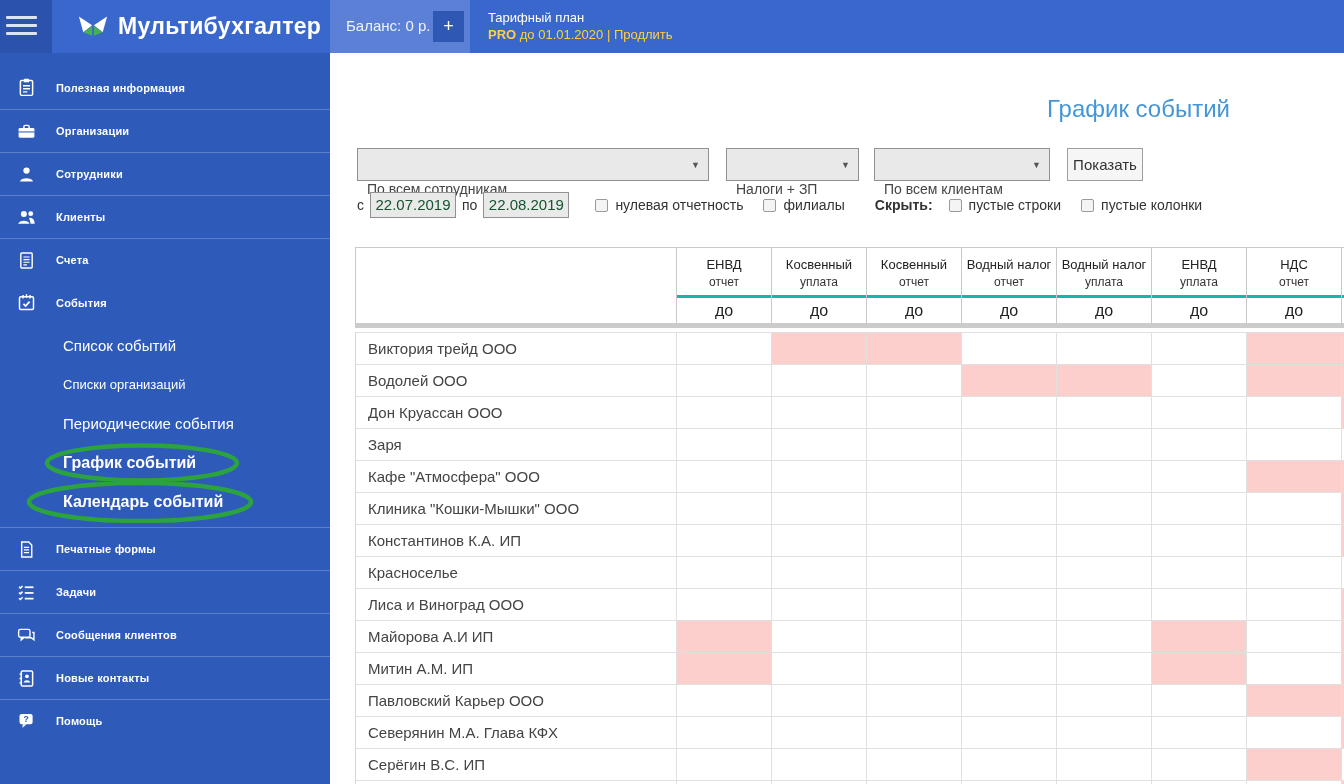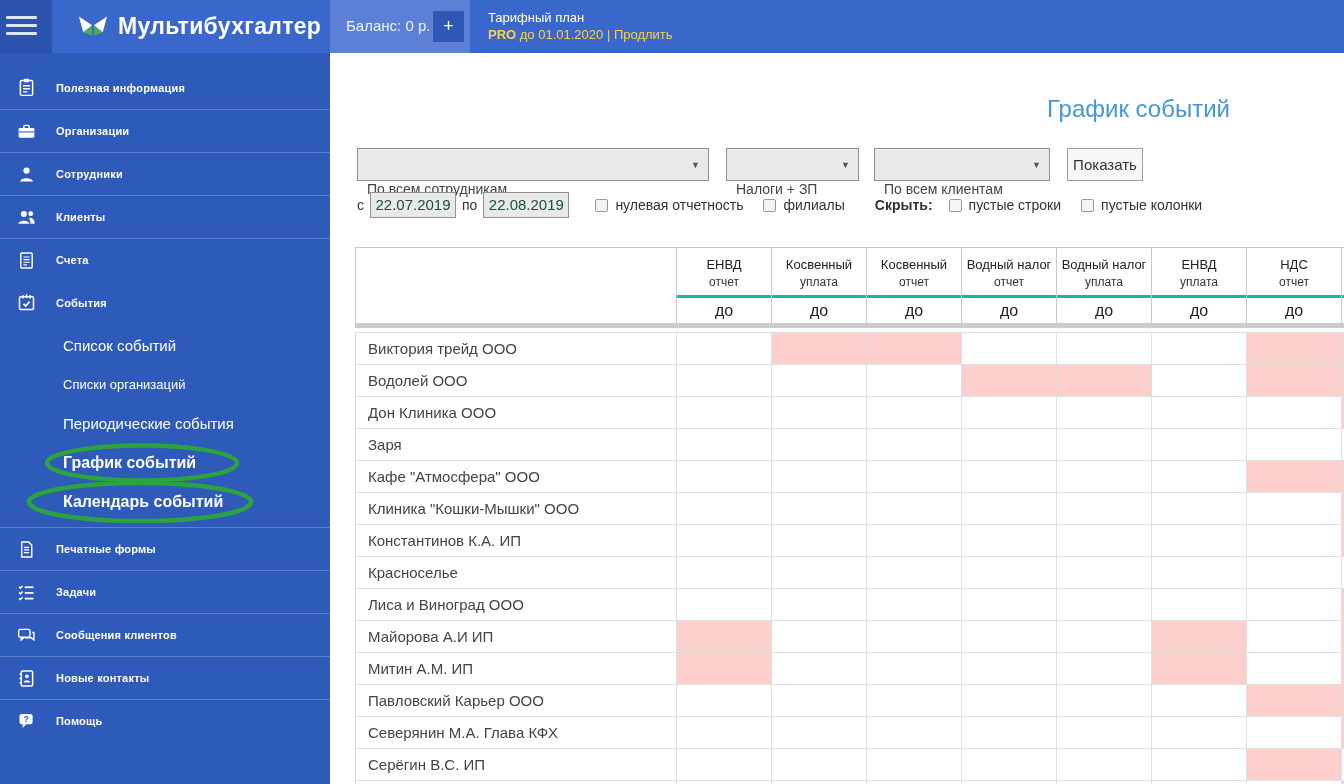--- a/index.html
+++ b/index.html
@@ -370,21 +370,21 @@
               <td class="ecell"></td>
               <td class="ecell"></td>
               <td class="ecell"></td>
               <td class="ecell pink"></td>
               <td class="ecell pink"></td>
               <td class="ecell"></td>
               <td class="ecell pink"></td>
               <td class="ecell pink"></td>
             </tr>
             <tr>
-              <td class="ncell">Дон Клиника ООО</td>
+              <td class="ncell">Дон Круассан ООО</td>
               <td class="ecell"></td>
               <td class="ecell"></td>
               <td class="ecell"></td>
               <td class="ecell"></td>
               <td class="ecell"></td>
               <td class="ecell"></td>
               <td class="ecell"></td>
               <td class="ecell pink"></td>
             </tr>
             <tr>

